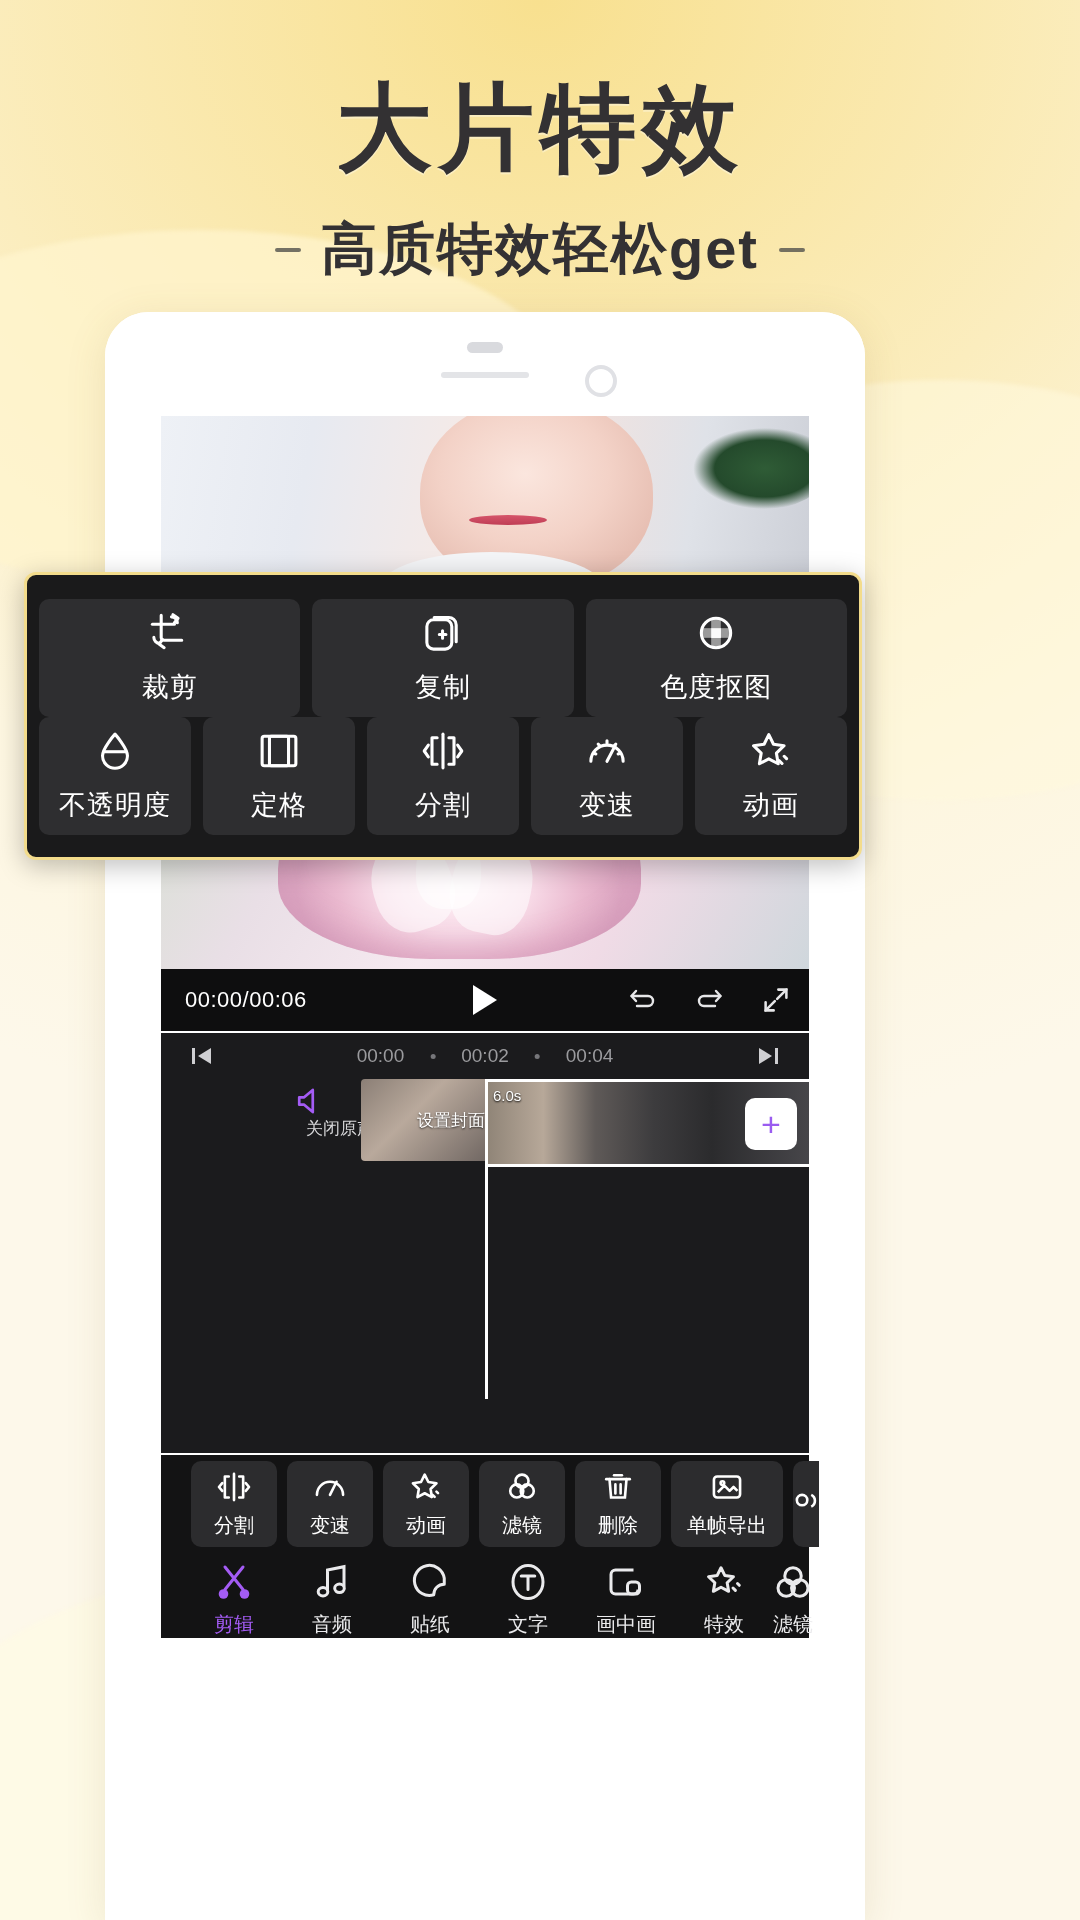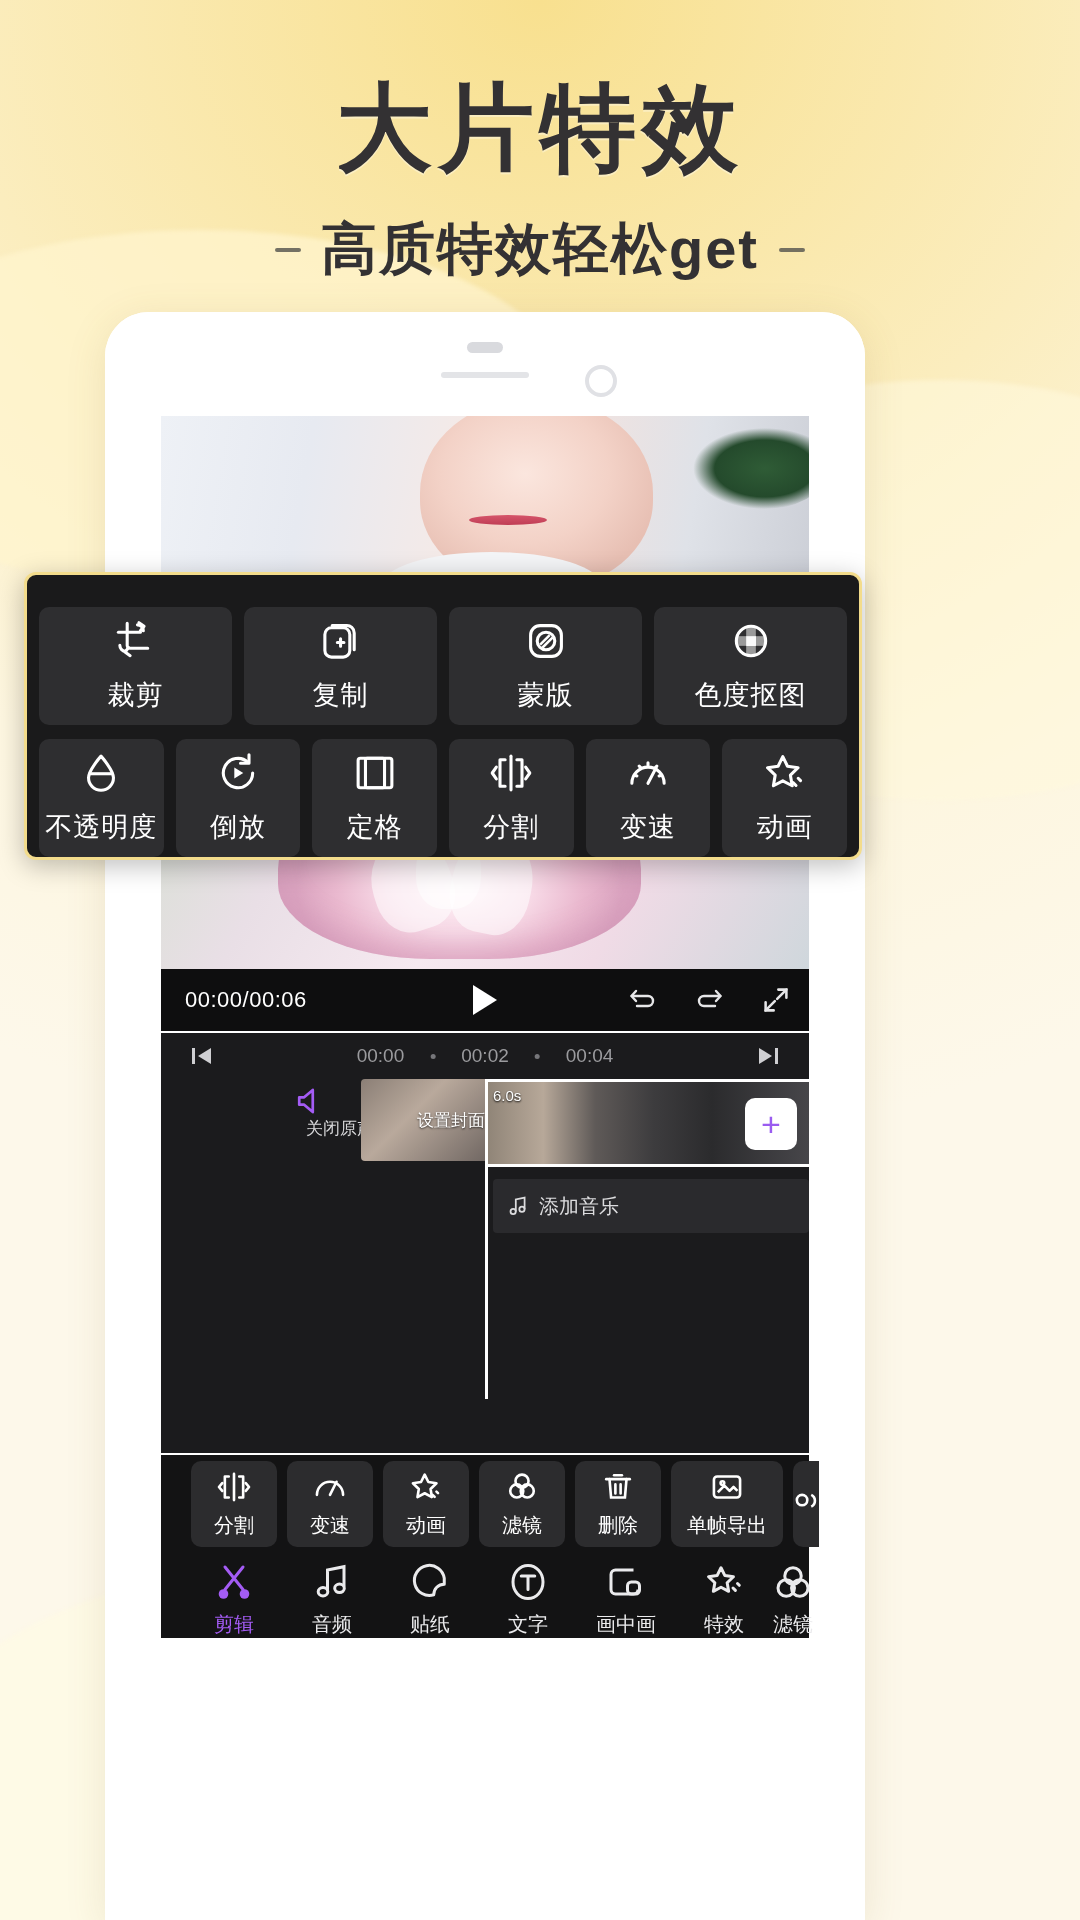--- a/index.html
+++ b/index.html
@@ -181,22 +181,22 @@
     box-sizing:border-box;gap:0;
   }
   .nav{width:98px;display:flex;flex-direction:column;align-items:center;gap:8px;color:#eaeaec;flex:0 0 auto;}
   .nav .nlab{font-size:20px;}
   .nav.active,.nav.active .nlab{color:#a45cf5;}
 
   
   .overlay{
     position:absolute;left:24px;top:572px;width:838px;height:288px;
     background:#1a1a1b;border:3px solid #f3dc8c;border-radius:12px;
-    box-sizing:border-box;padding:32px 12px;z-index:40;
-    display:flex;flex-direction:column;gap:14px;
+    box-sizing:border-box;padding:24px 12px;z-index:40;
+    display:flex;flex-direction:column;gap:0;
     box-shadow:0 6px 26px rgba(0,0,0,.25);
   }
   .ovrow{display:flex;gap:12px;}
   .tool{
     flex:1;background:#2e2e30;border-radius:10px;
     display:flex;flex-direction:column;align-items:center;justify-content:center;gap:14px;
     color:#fff;height:118px;
   }
   .tool .tlab{font-size:27px;letter-spacing:1px;white-space:nowrap;}
   svg{display:block;}
@@ -301,30 +301,20 @@
 
         <div class="cover-thumb">
           <span>设置封面</span>
         </div>
 
         <div class="clip">
           <span class="dur">6.0s</span>
           <span class="addbtn">+</span>
         </div>
 
-        <div class="music-row">
-          <span>
-            <svg width="22" height="22" viewBox="0 0 20 20" fill="none" stroke="#dcdcde" stroke-width="1.6">
-              <path d="M8 15V4l8-1.6V13"></path>
-                <circle cx="5.6" cy="15" r="2.4"></circle>
-                <circle cx="13.6" cy="13" r="2.4"></circle>
-            </svg>
-          </span>
-          <span>添加音乐</span>
-        </div>
 
         <div class="playhead"></div>
       </div>
     </div>
 
     <div class="actions">
       <div class="act">
         <svg width="34" height="34" viewBox="0 0 26 26" fill="none" stroke="#fff" stroke-width="2" stroke-linecap="round" stroke-linejoin="round">
           <path d="M9 5H6v16h3"></path>
             <path d="M17 5h3v16h-3"></path>
@@ -454,28 +444,20 @@
       <div class="tool">
         <svg width="44" height="44" viewBox="0 0 30 30" fill="none" stroke="#fff" stroke-width="2.1" stroke-linecap="round">
           <rect x="4" y="6" width="17" height="20" rx="4.5"></rect>
           <path d="M9 4.5h9.5A5 5 0 0 1 24 9.5V21"></path>
           <path d="M12.5 16h4.5M14.7 13.5v5"></path>
         </svg>
         <span class="tlab">复制</span>
       </div>
 
 
-      <div class="tool">
-        <svg width="44" height="44" viewBox="0 0 30 30" fill="none" stroke="#fff" stroke-width="2.1">
-          <rect x="4.5" y="4.5" width="21" height="21" rx="6.5"></rect>
-          <circle cx="15" cy="15" r="6"></circle>
-          <path d="M11 17.5 17.5 11M12.5 19.6 19.6 12.5" stroke-width="1.7"></path>
-        </svg>
-        <span class="tlab">蒙版</span>
-      </div>
 
       <div class="tool">
         <svg width="44" height="44" viewBox="0 0 30 30">
           <defs>
               <clipPath id="ckc">
                 <circle cx="15" cy="15" r="10"></circle>
               </clipPath>
             </defs>
           <g clip-path="url(#ckc)">
             <rect x="5" y="5" width="20" height="20" fill="#9a9a9a"></rect>
@@ -494,28 +476,20 @@
 
     <div class="ovrow">
       <div class="tool">
         <svg width="44" height="44" viewBox="0 0 30 30" fill="none" stroke="#fff" stroke-width="2.1" stroke-linejoin="round">
           <path d="M15 3.5S6.5 13 6.5 18.3a8.5 8.5 0 0 0 17 0C23.5 13 15 3.5 15 3.5z"></path>
           <path d="M6.7 15.5h16.6"></path>
         </svg>
         <span class="tlab">不透明度</span>
       </div>
 
-      <div class="tool">
-        <svg width="44" height="44" viewBox="0 0 30 30" fill="none" stroke="#fff" stroke-width="2.1" stroke-linecap="round" stroke-linejoin="round">
-          <path d="M25 15a10 10 0 1 1-3.2-7.3"></path>
-          <path d="M22.5 2.5v5.8h-5.8"></path>
-          <path d="M12.5 11.3 18.6 15l-6.1 3.7z" fill="#fff" stroke="none"></path>
-        </svg>
-        <span class="tlab">倒放</span>
-      </div>
 
       <div class="tool">
         <svg width="44" height="44" viewBox="0 0 30 30" fill="none" stroke="#fff" stroke-width="2.1">
           <rect x="3.5" y="5" width="23" height="20" rx="1.5"></rect>
           <rect x="8.5" y="5" width="13" height="20" rx="1.2"></rect>
         </svg>
         <span class="tlab">定格</span>
       </div>
 
       <div class="tool">

